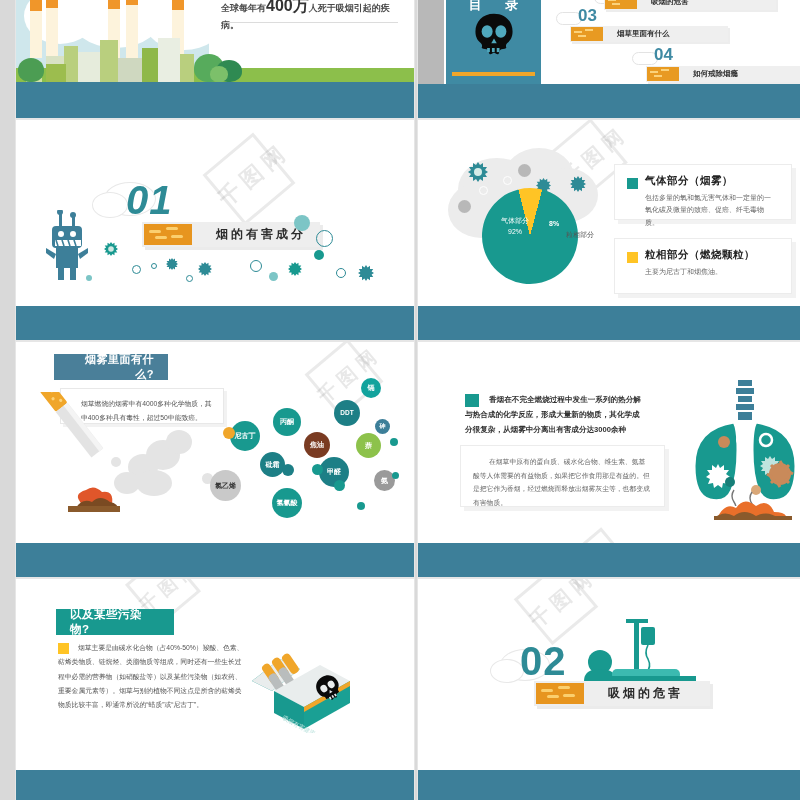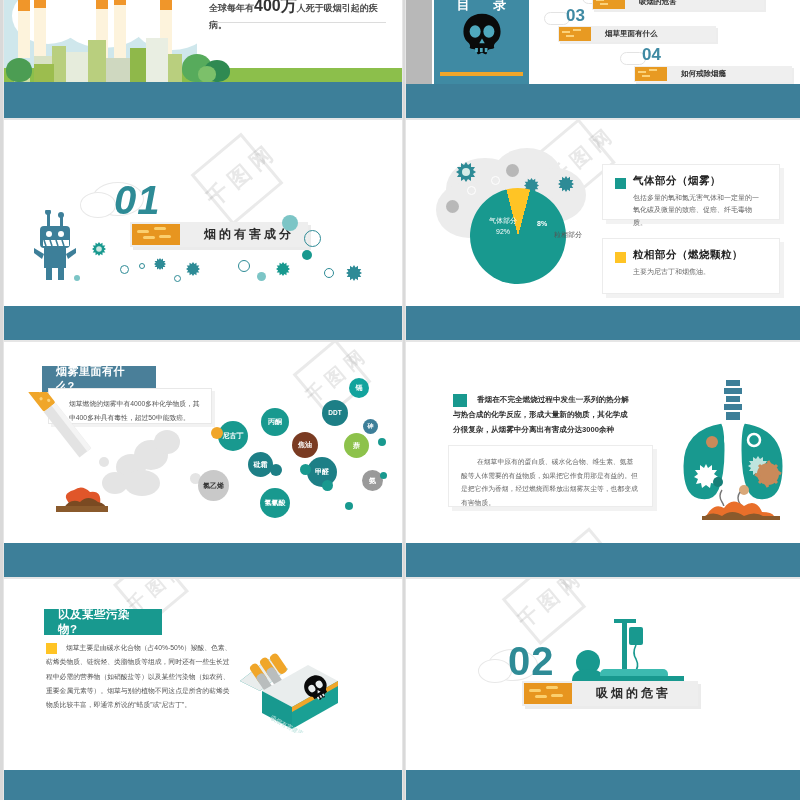--- a/index.html
+++ b/index.html
@@ -8,21 +8,21 @@
     background: #d9d9d9;
     font-family: "Liberation Sans", "DejaVu Sans", sans-serif;
     overflow: hidden;
   }
   #grid {
     width: 800px; height: 800px;
     display: grid;
     grid-template-columns: 398px 398px;
     grid-template-rows: 118px 220px 235px 225px;
     gap: 2px 4px;
-    padding: 0 0 2px 4px;
+    padding: 0 0 2px 16px;
     background: #d9d9d9;
   }
   .slide {
     position: relative;
     background: #ffffff;
     overflow: hidden;
     box-shadow: 0 0 0 1px #e6e6e6;
   }
   .band {
     position: absolute; left: 0; right: 0; bottom: 0;
@@ -380,21 +380,21 @@
       <p>包括多量的氧和氮无害气体和一定量的一氧化碳及微量的致癌、促癌、纤毛毒物质。</p>
     </div>
 
     <div class="band"></div>
   </div>
 
   <div class="slide s5">
     <div class="wm-box" style="left:300px; top:8px; width:56px; height:56px;"></div>
     <div class="wm" style="left:296px; top:20px; font-size:19px;">千图网</div>
 
-    <div class="titlebox" style="left:38px; top:24px; width:114px; height:26px;">烟雾里面有什么?</div>
+    <div class="titlebox" style="left:38px; top:12px; width:114px; height:26px;text-align:right;">烟雾里面有什么?</div>
     <div class="bodybox" style="left:44px; top:46px; width:164px; height:36px;">烟草燃烧的烟雾中有4000多种化学物质，其中400多种具有毒性，超过50中能致癌。</div>
 
     <svg class="cigarette" style="left:14px; top:50px; width:96px; height:120px;" viewBox="0 0 96 120">
       <g transform="rotate(52 30 14)">
         <rect x="6" y="6" width="26" height="15" rx="2" fill="#f0a62a"></rect>
         <circle cx="13" cy="11" r="1.6" fill="#fbd27a"></circle>
           <circle cx="20" cy="15" r="1.6" fill="#fbd27a"></circle>
           <circle cx="26" cy="10" r="1.6" fill="#fbd27a"></circle>
         <rect x="32" y="6" width="58" height="15" fill="#e3e3e3"></rect>
         <rect x="32" y="6" width="58" height="5" fill="#f4f4f4"></rect>

